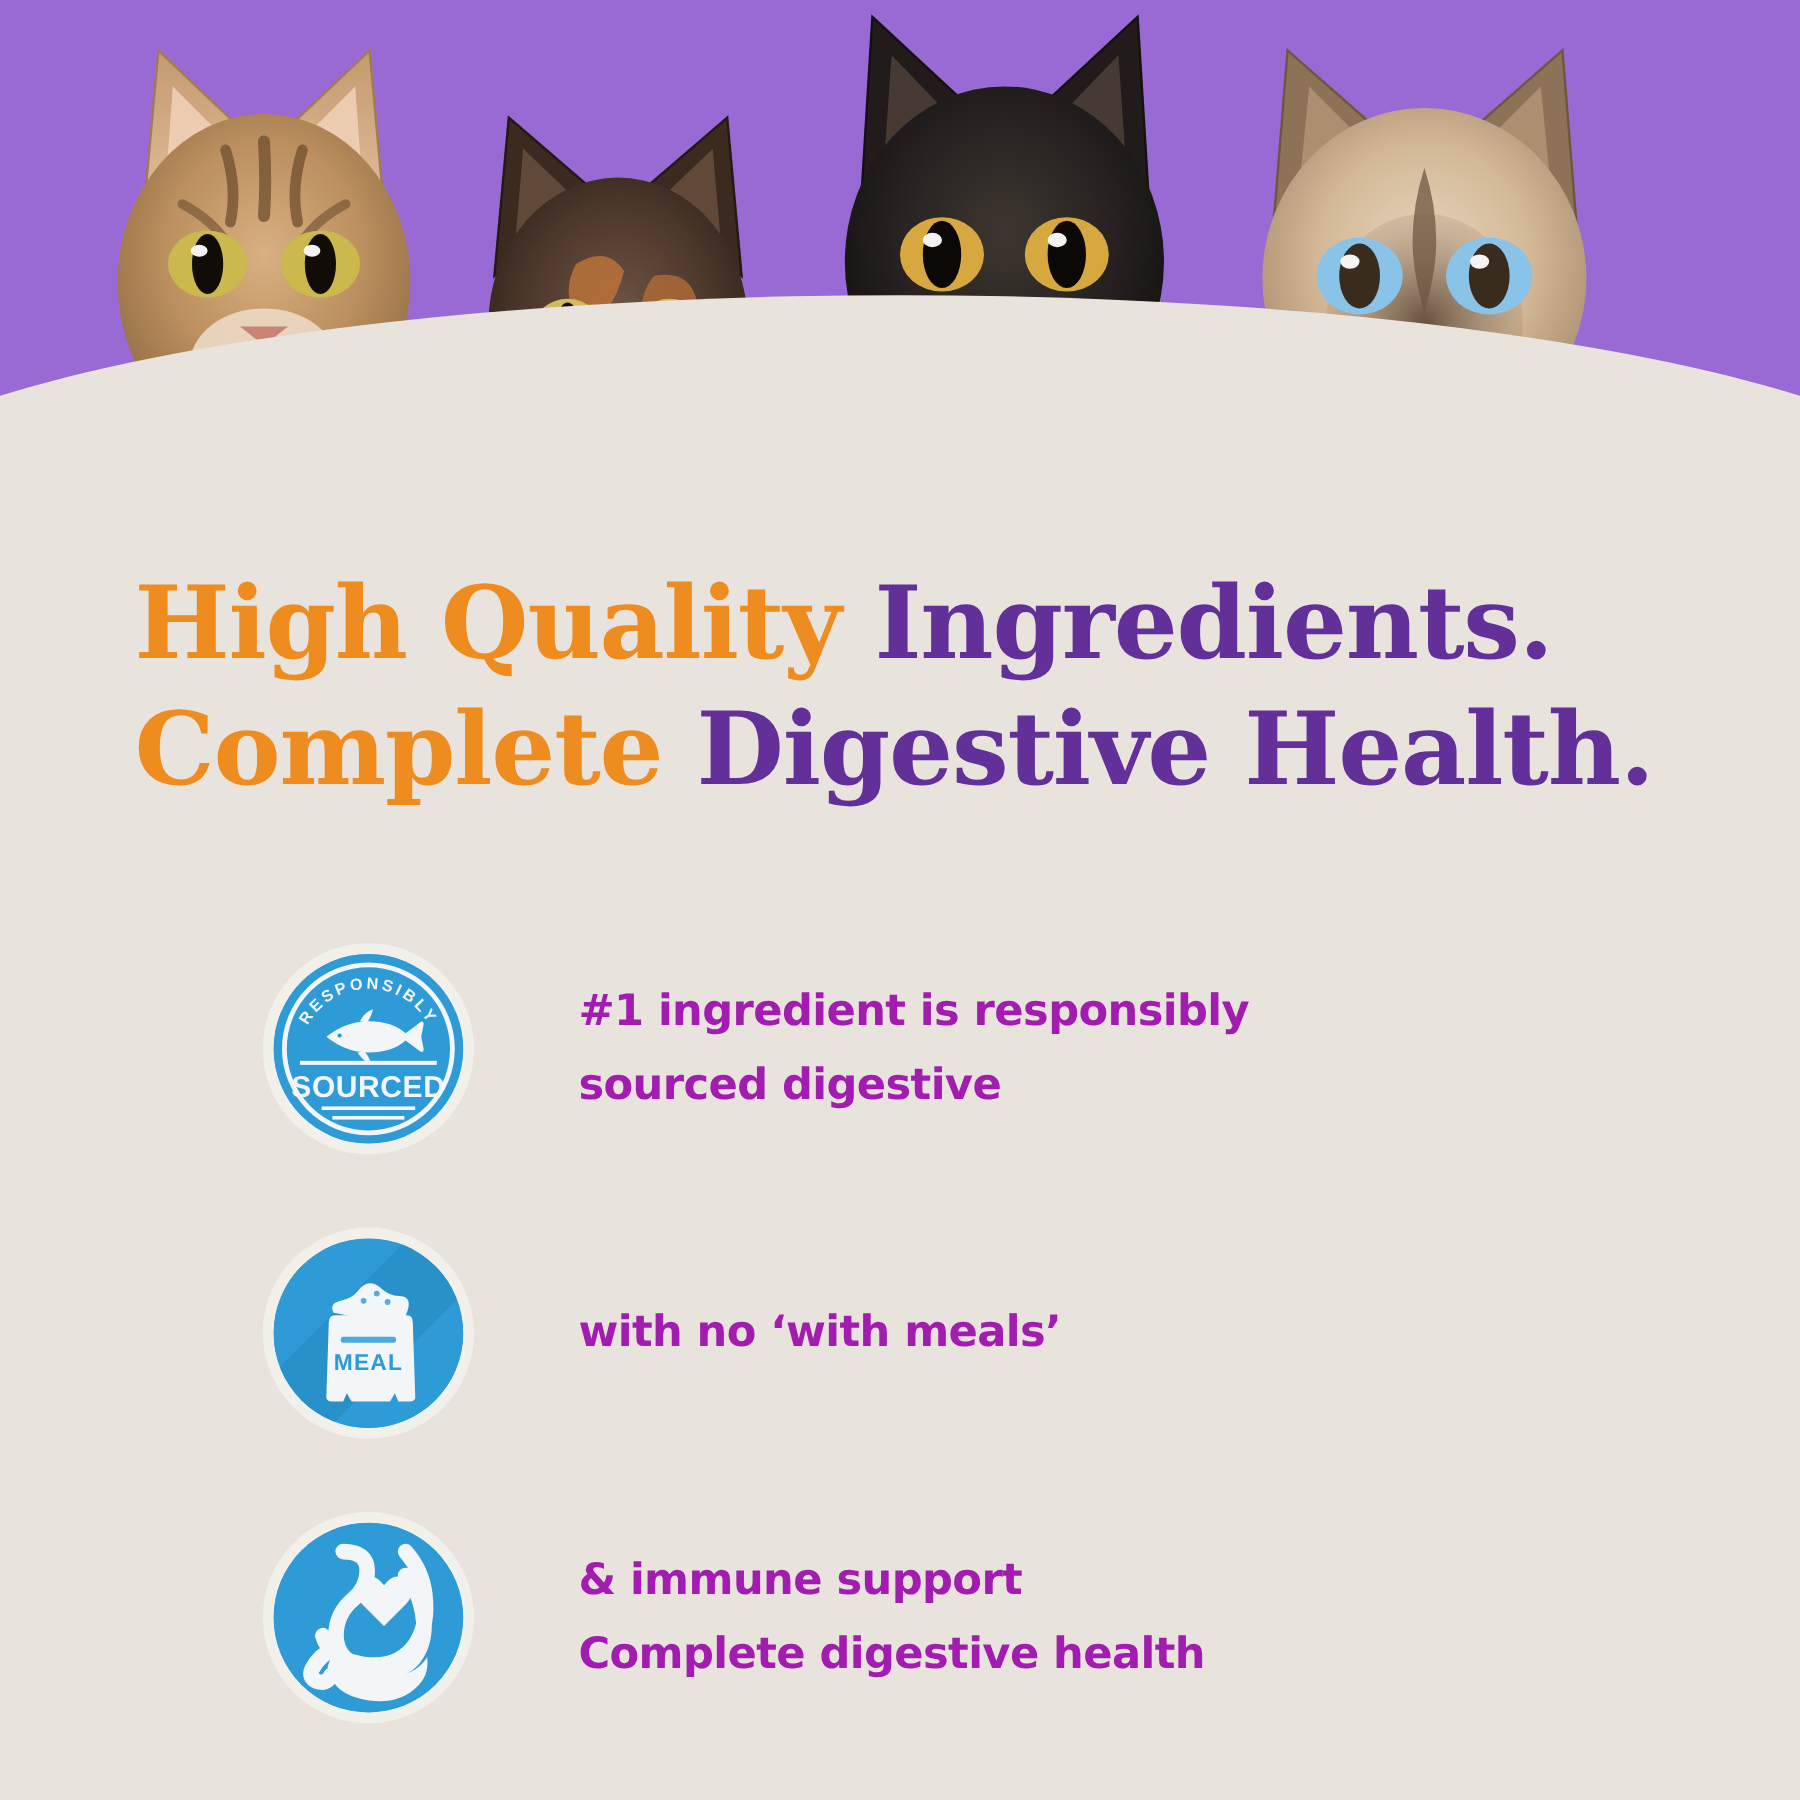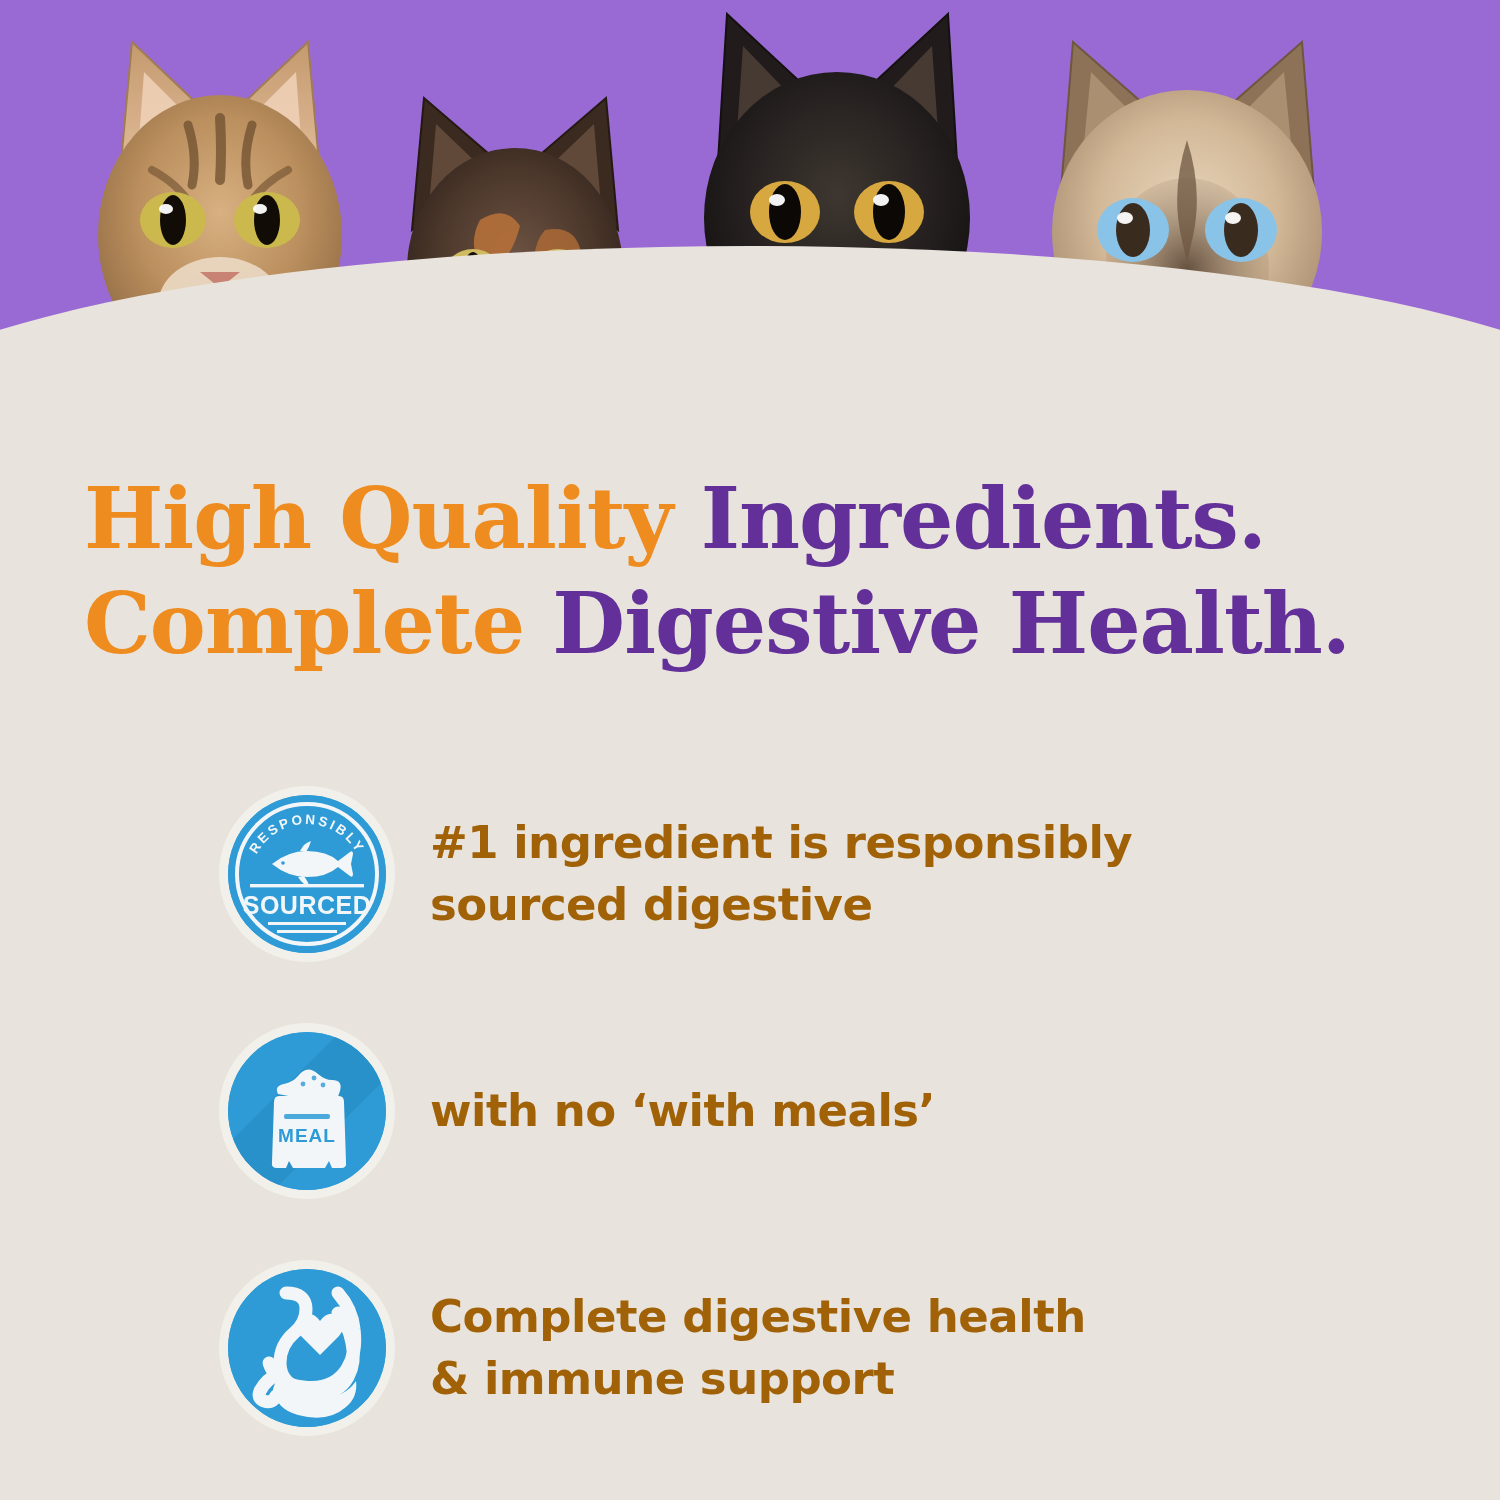--- a/index.html
+++ b/index.html
@@ -41,21 +41,21 @@
     z-index:40;
   }
 
   .cat { position:absolute; bottom:0; }
 
   
   #headline {
     position:absolute; left:0; top:466px;
     width:1500px;
     text-align:left;
-    padding-left:84px;
+    padding-left:112px;
     font-family:"DejaVu Serif", serif;
     font-weight:bold;
     font-size:84px;
     line-height:105px;
     letter-spacing:-1px;
   }
   .hl-line { display:block; white-space:nowrap; }
   .hl-orange { color:#ee8c1f; }
   .hl-purple { color:#63309a; }
 
@@ -75,25 +75,25 @@
     position:relative;
     flex:0 0 auto;
     width:158px; height:158px;
     border-radius:50%;
     background:#2e9bd6;
     box-shadow:0 0 0 9px #f2f0ea;
     overflow:hidden;
   }
   .feature-icon svg { display:block; width:158px; height:158px; }
   .feature-text {
-    margin-left:44px;
-    color:#a16207;
+    margin-left:96px;
+    color:#a21caf;
     font-family:"DejaVu Sans", sans-serif;
     font-weight:bold;
-    font-size:45px;
+    font-size:36px;
     line-height:62px;
     letter-spacing:-0.5px;
     max-width:860px;
   }
   .feature-text .ln { display:block; white-space:nowrap; }
 </style>
 </head>
 <body>
 
 <div id="page">
@@ -360,19 +360,19 @@
           <path d="M110 24 q14 16 16 36 q3 24 -7 40 q-14 22 -44 18 q-28 -4 -34 -24" fill="none" stroke="#f2f6f9" stroke-width="13" stroke-linecap="round"></path>
 
           <path d="M52 104 q-14 6 -20 18 q-3 7 4 10 q8 3 12 -5" fill="none" stroke="#f2f6f9" stroke-width="13" stroke-linecap="round"></path>
 
           <path d="M52 100 q8 26 38 28 q26 2 38 -16 q2 16 -10 26 q-18 16 -48 8 q-22 -6 -25 -26 Z" fill="#f2f6f9"></path>
 
           <path d="M92 52 q-9 -12 -19 -4 q-9 8 0 19 l19 19 l19 -19 q9 -11 0 -19 q-10 -8 -19 4 Z" fill="#f2f6f9"></path>
         </svg>
       </div>
       <div class="feature-text">
+        <span class="ln">&amp; immune support</span>
         <span class="ln">Complete digestive health</span>
-        <span class="ln">&amp; immune support</span>
       </div>
     </div>
 
   </div>
 </div>
 
 </body></html>

